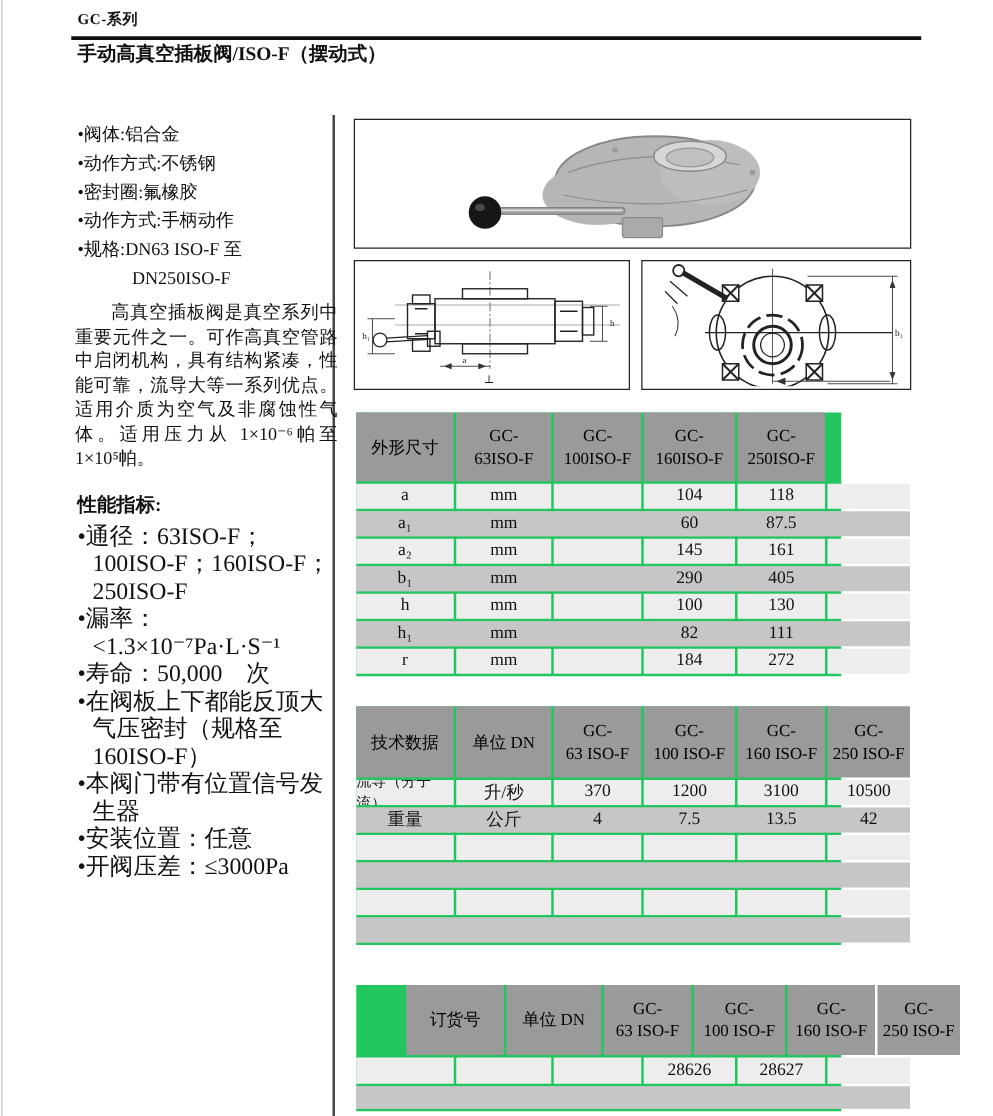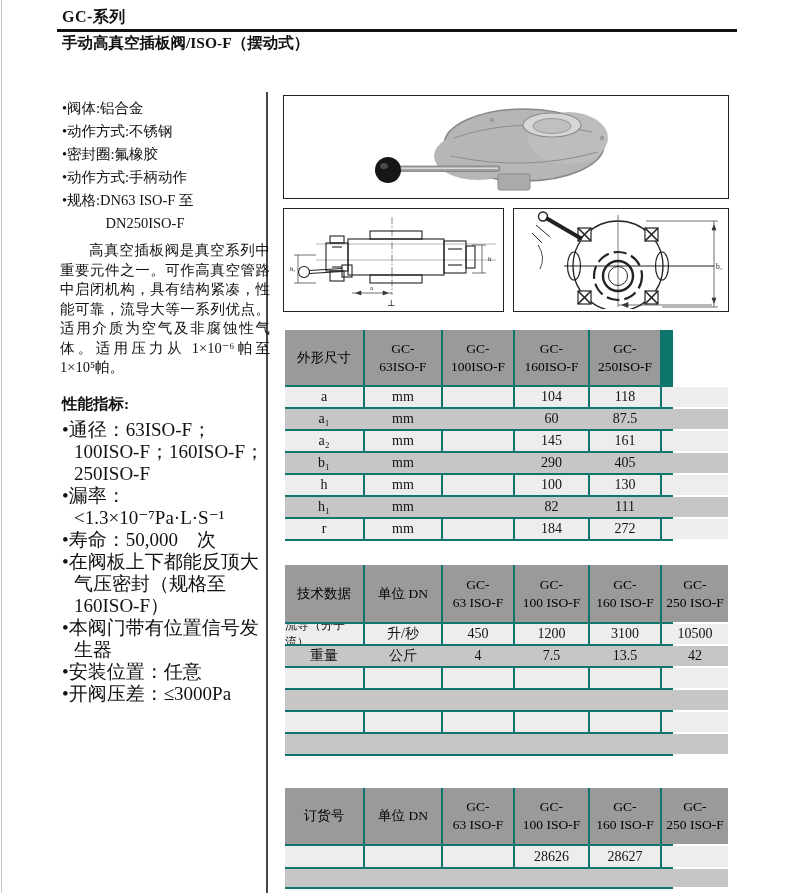--- a/index.html
+++ b/index.html
@@ -3,55 +3,55 @@
 <meta charset="utf-8">
 <style>
   html,body{margin:0;padding:0;}
   body{
     width:794px;height:893px;position:relative;background:#ffffff;
     font-family:"Liberation Serif","DejaVu Serif",serif;color:#111;
     overflow:hidden;
   }
   .abs{position:absolute;}
   .page-edge{left:1px;top:0;width:1px;height:893px;background:#c6c6c6;}
-  .series{left:62px;top:7px;font-size:16px;font-weight:bold;letter-spacing:.5px;}
+  .series{left:62px;top:7px;font-size:12px;font-weight:bold;letter-spacing:.5px;}
   .rule{left:57px;top:29px;width:680px;height:2.5px;background:#111;}
   .title{left:62px;top:33px;font-size:15.5px;font-weight:bold;}
   .divider{left:266px;top:92px;width:1.5px;height:801px;background:#474747;}
 
   .specs{left:62px;top:97px;width:212px;font-size:14.5px;}
   .specs .item{line-height:23px;white-space:pre-wrap;}
   .intro{left:60px;top:241px;width:210px;font-size:14.5px;line-height:19.5px;
          text-align:justify;text-indent:2em;}
   .perf-head{left:62px;top:394px;font-size:15.5px;font-weight:bold;}
   .perf{left:62px;top:419px;width:211px;font-size:19px;}
   .perf .item{line-height:22px;padding-left:12px;text-indent:-12px;white-space:pre-wrap;}
 
   .imgbox{border:1.5px solid #222;background:#fff;display:flex;align-items:center;justify-content:center;}
   .photo-box{left:283px;top:95px;width:444px;height:102px;}
   .draw-box-l{left:283px;top:208px;width:219px;height:102px;}
   .draw-box-r{left:513px;top:208px;width:214px;height:102px;}
 
-  .tbl{position:absolute;width:388px;background:#0f766e;}
+  .tbl{position:absolute;width:388px;background:#22c55e;}
   .trow{display:grid;grid-template-columns:78px 76px 70px 73px 70px 66px;column-gap:2px;margin-bottom:2px;}
   .tc{display:flex;align-items:center;justify-content:center;font-size:14px;overflow:hidden;}
   .trow.head .tc{background:#9a9a9a;font-size:13.5px;line-height:1.3;white-space:pre-line;text-align:center;color:#000;}
   .r-light .tc{background:#ededed;}
   .r-dark{background:#c6c6c6;}
   .r-dark .tc{background:#c6c6c6;}
   .t-dims{left:285px;top:330px;}
   .t-dims .trow{height:20px;}
   .t-dims .trow.head{height:55px;}
   .t-tech{left:285px;top:565px;}
   .t-tech .trow{height:20px;}
   .t-tech .trow.head{height:57px;}
   .t-tech .trow:nth-child(2) .tc:first-child{font-size:12px;}
   .t-order{left:285px;top:788px;}
   .t-order .trow{height:21px;}
-  .t-order .trow.head{height:56px;}
+  .t-order .trow.head{height:56px;padding-left:40px;}
   .t-order .trow:last-child{height:18px;}
   svg text{font-family:"Liberation Serif","DejaVu Serif",serif;}
 </style>
 </head>
 <body>
 
 <div class="abs page-edge"></div>
 
 <div class="abs series">GC-系列</div>
 <div class="abs rule"></div>
@@ -267,21 +267,21 @@
       <div class="tc">GC-
 100 ISO-F</div>
       <div class="tc">GC-
 160 ISO-F</div>
       <div class="tc">GC-
 250 ISO-F</div>
     </div>
     <div class="trow r-light">
       <div class="tc">流导（分子流）</div>
       <div class="tc">升/秒</div>
-      <div class="tc">450</div>
+      <div class="tc">370</div>
       <div class="tc">1200</div>
       <div class="tc">3100</div>
       <div class="tc">10500</div>
     </div>
     <div class="trow r-dark">
       <div class="tc">重量</div>
       <div class="tc">公斤</div>
       <div class="tc">4</div>
       <div class="tc">7.5</div>
       <div class="tc">13.5</div>

